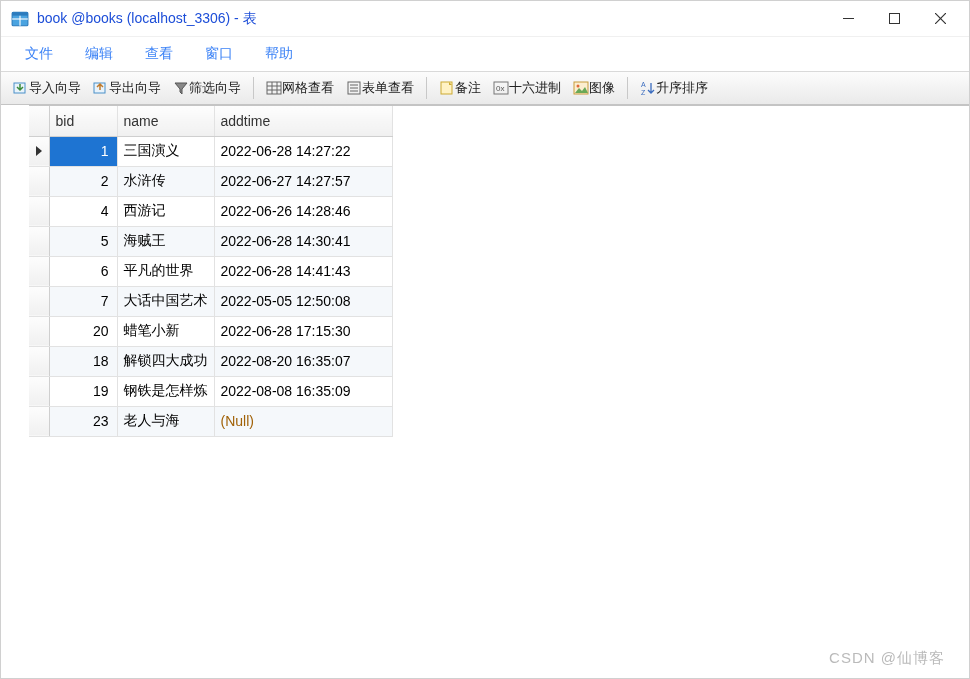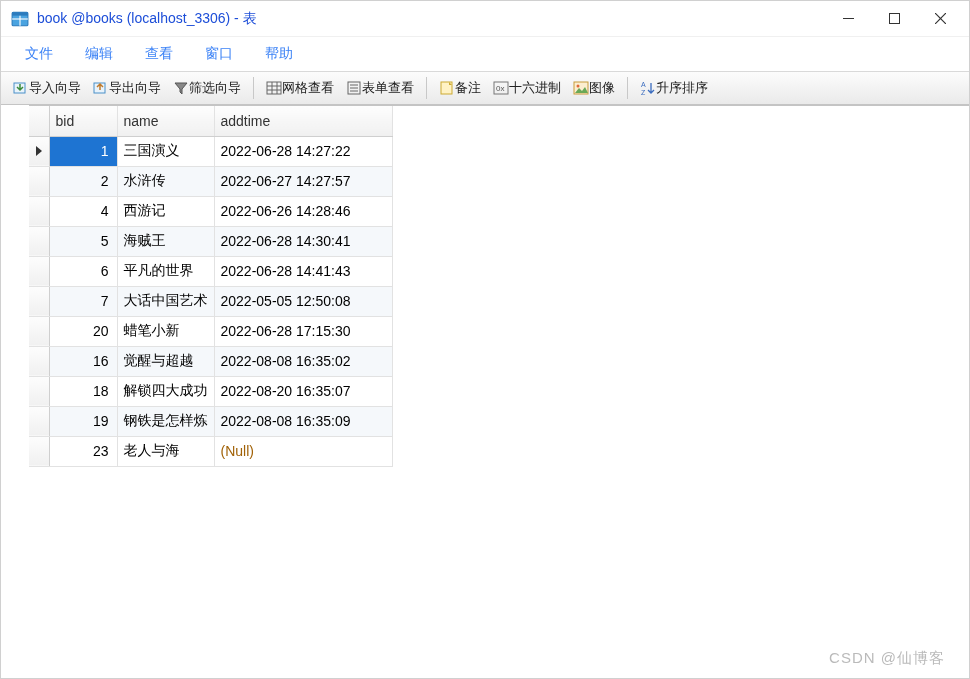--- a/index.html
+++ b/index.html
@@ -345,26 +345,20 @@
           <td>2022-05-05 12:50:08</td>
         </tr>
         <tr>
           <td class="marker-cell"></td>
           <td class="bid-cell">20</td>
           <td>蜡笔小新</td>
           <td>2022-06-28 17:15:30</td>
         </tr>
         <tr>
           <td class="marker-cell"></td>
-          <td class="bid-cell">16</td>
-          <td>觉醒与超越</td>
-          <td>2022-08-08 16:35:02</td>
-        </tr>
-        <tr>
-          <td class="marker-cell"></td>
           <td class="bid-cell">18</td>
           <td>解锁四大成功</td>
           <td>2022-08-20 16:35:07</td>
         </tr>
         <tr>
           <td class="marker-cell"></td>
           <td class="bid-cell">19</td>
           <td>钢铁是怎样炼</td>
           <td>2022-08-08 16:35:09</td>
         </tr>

